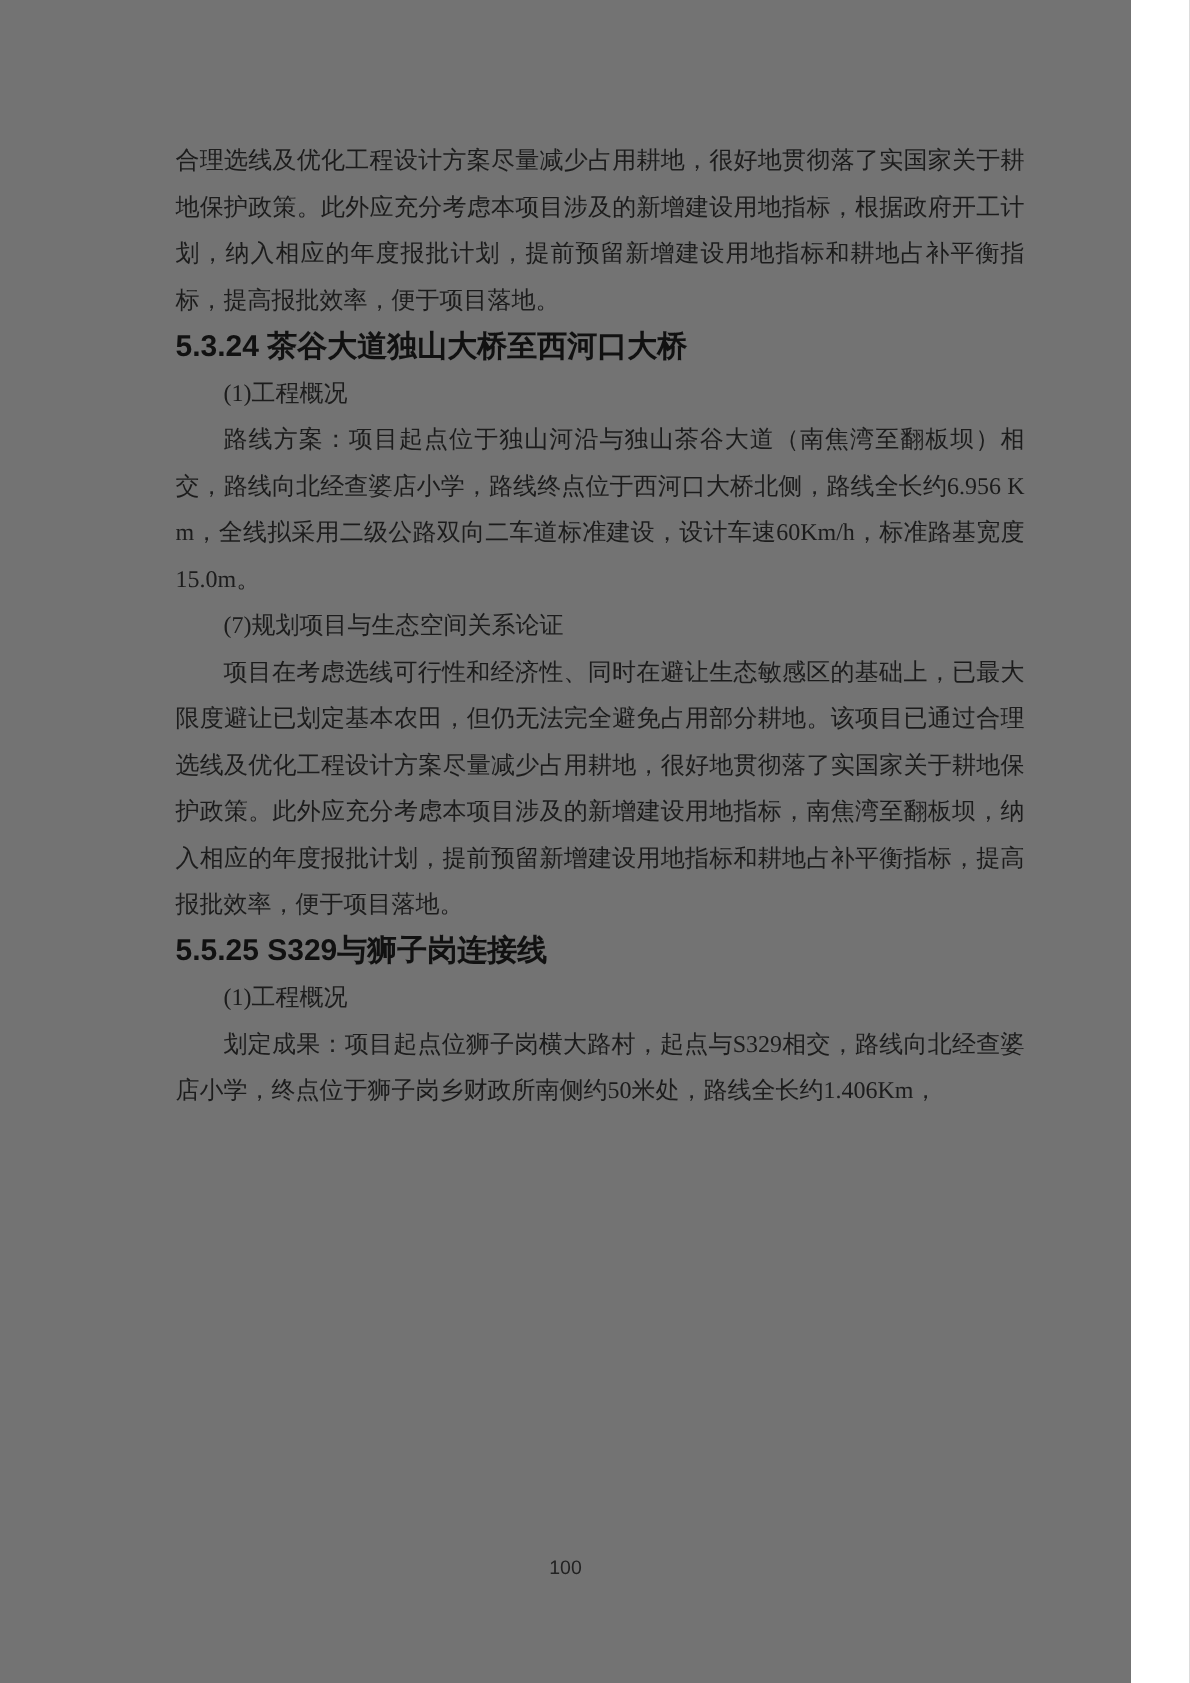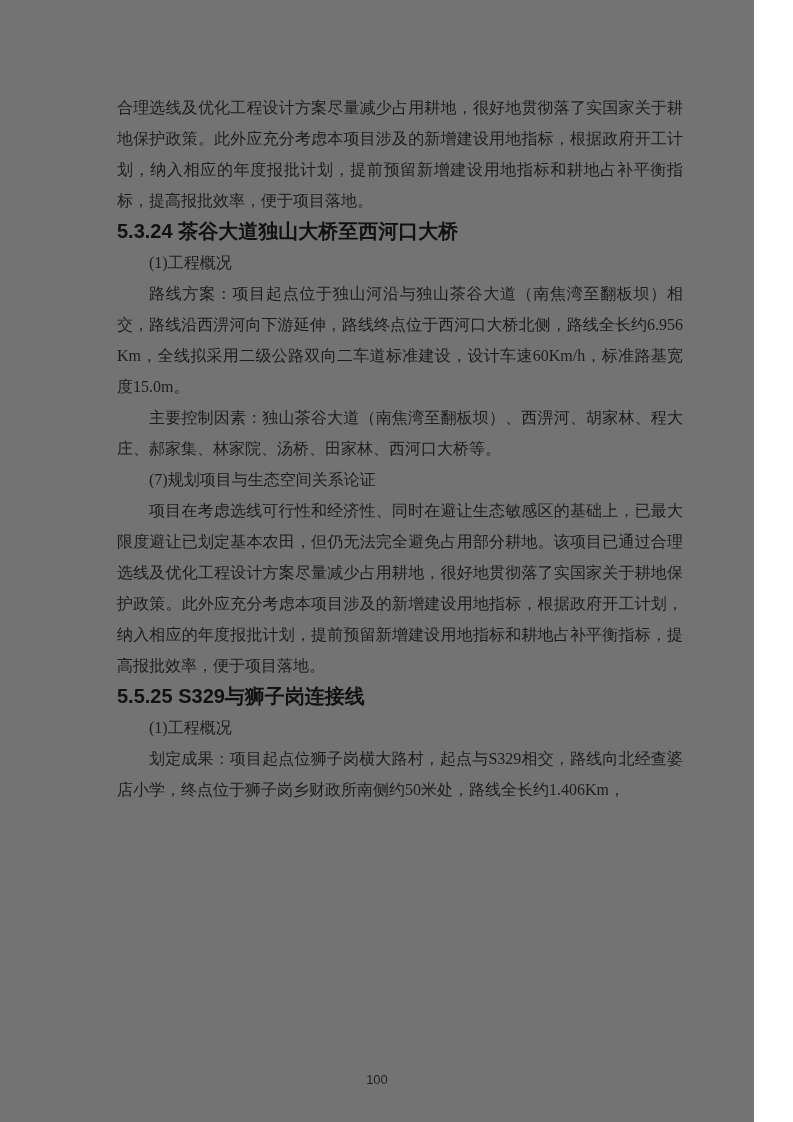--- a/index.html
+++ b/index.html
@@ -48,45 +48,43 @@
   .footer {
     position: absolute;
     top: 1036px;
     left: 0;
     width: 100%;
     text-align: center;
     font-size: 13px;
     line-height: 18px;
     color: #222222;
     font-family: "Liberation Sans", "DejaVu Sans", sans-serif;
-    margin-top: 35px;
   }
 </style>
 </head>
 <body>
 
 <div class="page">
   <div class="content">
 
     <p class="para no-indent">合理选线及优化工程设计方案尽量减少占用耕地，很好地贯彻落了实国家关于耕地保护政策。此外应充分考虑本项目涉及的新增建设用地指标，根据政府开工计划，纳入相应的年度报批计划，提前预留新增建设用地指标和耕地占补平衡指标，提高报批效率，便于项目落地。</p>
 
     <h2 class="heading">5.3.24 茶谷大道独山大桥至西河口大桥</h2>
 
     <p class="para">(1)工程概况</p>
 
-    <p class="para">路线方案：项目起点位于独山河沿与独山茶谷大道（南焦湾至翻板坝）相交，路线沿西淠河向下游延伸，路线终点位于西河口大桥北侧，路线全长约6.956 Km，全线拟采用二级公路双向二车道标准建设，设计车速60Km/h，标准路基宽度15.0m。</p>
+    <p class="para">路线方案：项目起点位于独山河沿与独山茶谷大道（南焦湾至翻板坝）相交，路线向北经查婆店小学，路线终点位于西河口大桥北侧，路线全长约6.956 Km，全线拟采用二级公路双向二车道标准建设，设计车速60Km/h，标准路基宽度15.0m。</p>
 
-    <p class="para">主要控制因素：独山茶谷大道（南焦湾至翻板坝）、西淠河、胡家林、程大庄、郝家集、林家院、汤桥、田家林、西河口大桥等。</p>
 
     <p class="para">(7)规划项目与生态空间关系论证</p>
 
 
 
 
-    <p class="para">项目在考虑选线可行性和经济性、同时在避让生态敏感区的基础上，已最大限度避让已划定基本农田，但仍无法完全避免占用部分耕地。该项目已通过合理选线及优化工程设计方案尽量减少占用耕地，很好地贯彻落了实国家关于耕地保护政策。此外应充分考虑本项目涉及的新增建设用地指标，根据政府开工计划，纳入相应的年度报批计划，提前预留新增建设用地指标和耕地占补平衡指标，提高报批效率，便于项目落地。</p>
+    <p class="para">项目在考虑选线可行性和经济性、同时在避让生态敏感区的基础上，已最大限度避让已划定基本农田，但仍无法完全避免占用部分耕地。该项目已通过合理选线及优化工程设计方案尽量减少占用耕地，很好地贯彻落了实国家关于耕地保护政策。此外应充分考虑本项目涉及的新增建设用地指标，南焦湾至翻板坝，纳入相应的年度报批计划，提前预留新增建设用地指标和耕地占补平衡指标，提高报批效率，便于项目落地。</p>
 
     <h2 class="heading">5.5.25 S329与狮子岗连接线</h2>
 
     <p class="para">(1)工程概况</p>
 
     <p class="para">划定成果：项目起点位狮子岗横大路村，起点与S329相交，路线向北经查婆店小学，终点位于狮子岗乡财政所南侧约50米处，路线全长约1.406Km，</p>
 
   </div>
 
   <div class="footer">

